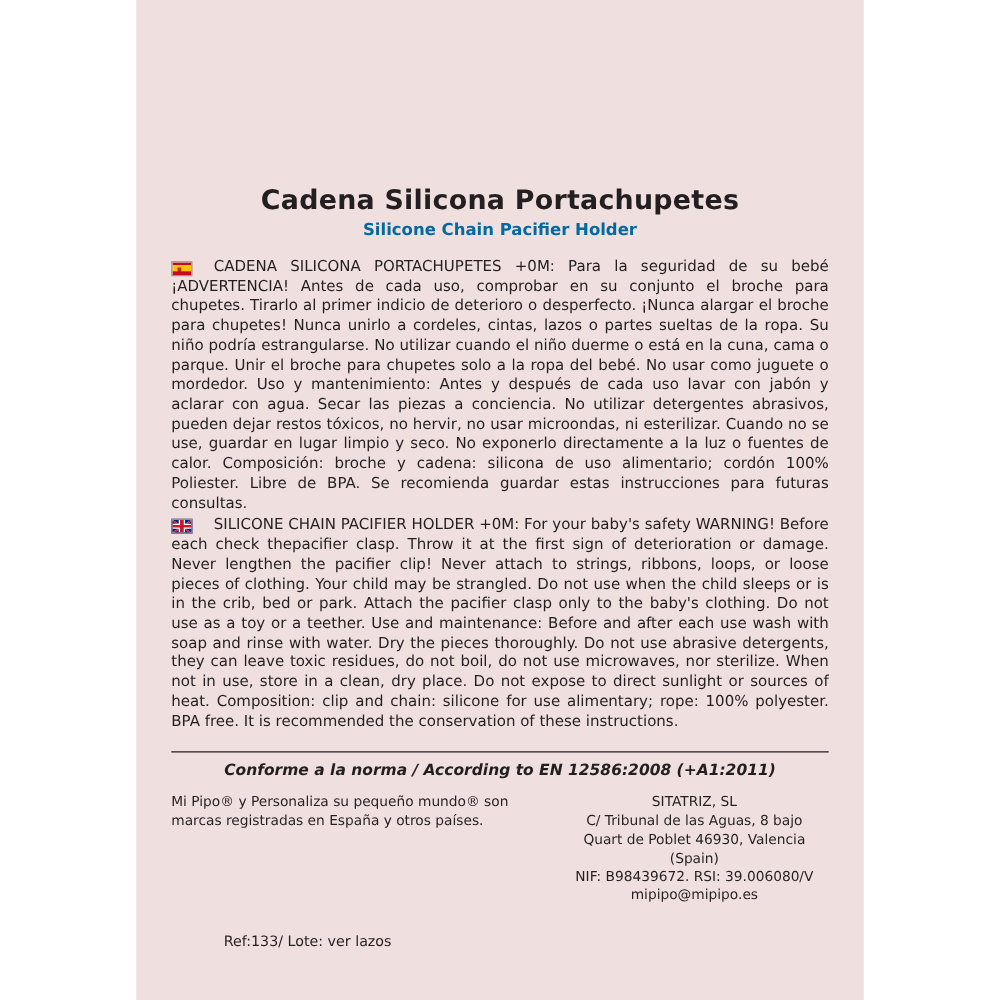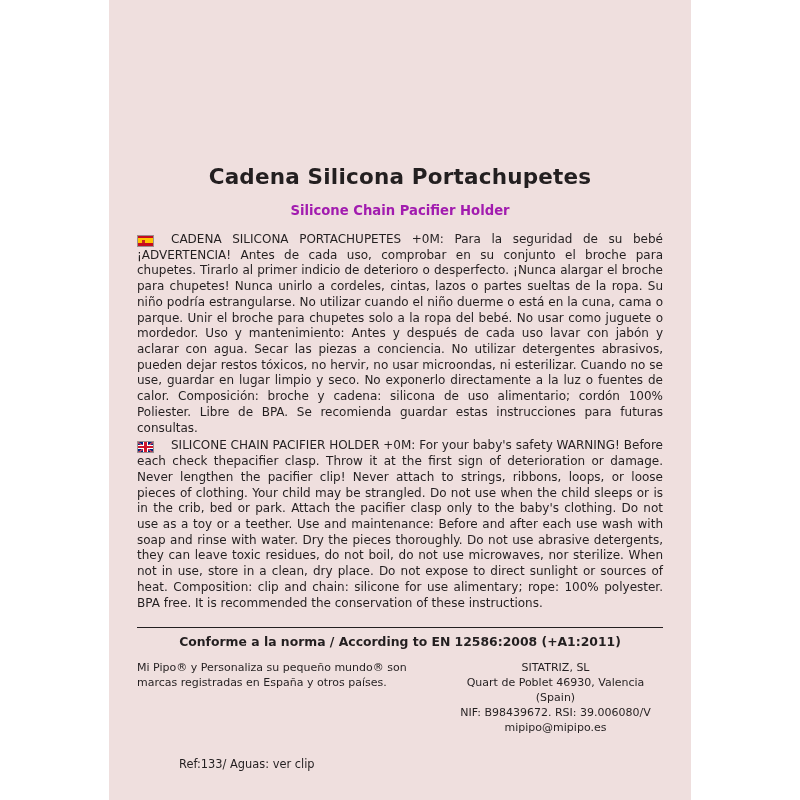--- a/index.html
+++ b/index.html
@@ -18,37 +18,37 @@
     left: 109px;
     top: 0px;
     width: 582px;
     height: 800px;
     background: #efdfde;
     overflow: hidden;
   }
   .inner {
     position: absolute;
     left: 28px;
-    top: 164px;
+    top: 148px;
     width: 526px;
   }
   .title {
     text-align: center;
     font-size: 21.5px;
     font-weight: bold;
     letter-spacing: 0.2px;
     color: #231f20;
     margin: 0 0 2px 0;
   }
   .subtitle {
     text-align: center;
     font-size: 13.2px;
     font-weight: bold;
-    color: #a21caf;
-    margin: 14px 0 14px 0;
+    color: #0369a1;
+    margin: 4px 0 14px 0;
   }
   .block {
     position: relative;
     font-size: 12px;
     line-height: 1.31;
     text-align: justify;
     color: #231f20;
     margin-bottom: 2px;
   }
   .block p {
@@ -89,20 +89,21 @@
   .flag-uk .cr-v { position:absolute; left:40%; top:0; width:20%; height:100%; background:#cf142b; }
 
   .norm {
     margin-top: 16px;
     text-align: center;
     font-size: 12.4px;
     font-weight: bold;
     color: #231f20;
     padding-top: 6px;
     border-top: 1.1px solid #231f20;
+    font-style: italic;
   }
   .cols {
     display: flex;
     justify-content: space-between;
     margin-top: 12px;
     font-size: 11px;
     line-height: 1.35;
   }
   .col-left { width: 300px; }
   .col-right { width: 215px; text-align: center; }
@@ -144,22 +145,23 @@
       </span>
       <p>SILICONE CHAIN PACIFIER HOLDER +0M: For your baby's safety WARNING! Before each check thepacifier clasp. Throw it at the first sign of deterioration or damage. Never lengthen the pacifier clip! Never attach to strings, ribbons, loops, or loose pieces of clothing. Your child may be strangled. Do not use when the child sleeps or is in the crib, bed or park. Attach the pacifier clasp only to the baby's clothing. Do not use as a toy or a teether. Use and maintenance: Before and after each use wash with soap and rinse with water. Dry the pieces thoroughly. Do not use abrasive detergents, they can leave toxic residues, do not boil, do not use microwaves, nor sterilize. When not in use, store in a clean, dry place. Do not expose to direct sunlight or sources of heat. Composition: clip and chain: silicone for use alimentary; rope: 100% polyester. BPA free. It is recommended the conservation of these instructions.</p>
     </div>
 
     <div class="norm">Conforme a la norma / According to EN 12586:2008 (+A1:2011)</div>
 
     <div class="cols">
       <div class="col-left">Mi Pipo® y Personaliza su pequeño mundo® son marcas registradas en España y otros países.</div>
       <div class="col-right">
         <div>SITATRIZ, SL</div>
+        <div>C/ Tribunal de las Aguas, 8 bajo</div>
         <div>Quart de Poblet 46930, Valencia (Spain)</div>
         <div>NIF: B98439672. RSI: 39.006080/V</div>
         <div>mipipo@mipipo.es</div>
       </div>
     </div>
 
-    <div class="ref">Ref:133/ Aguas: ver clip</div>
+    <div class="ref">Ref:133/ Lote: ver lazos</div>
 
   </div>
 </div>
 
 </body></html>

